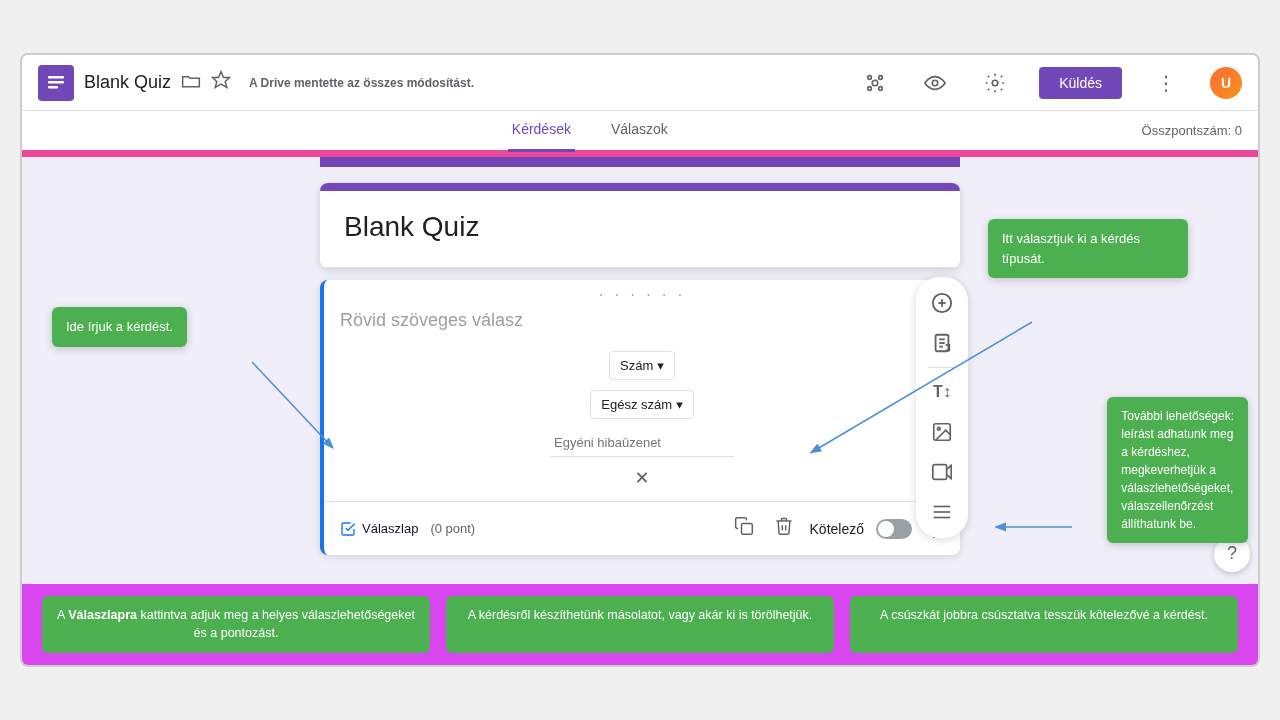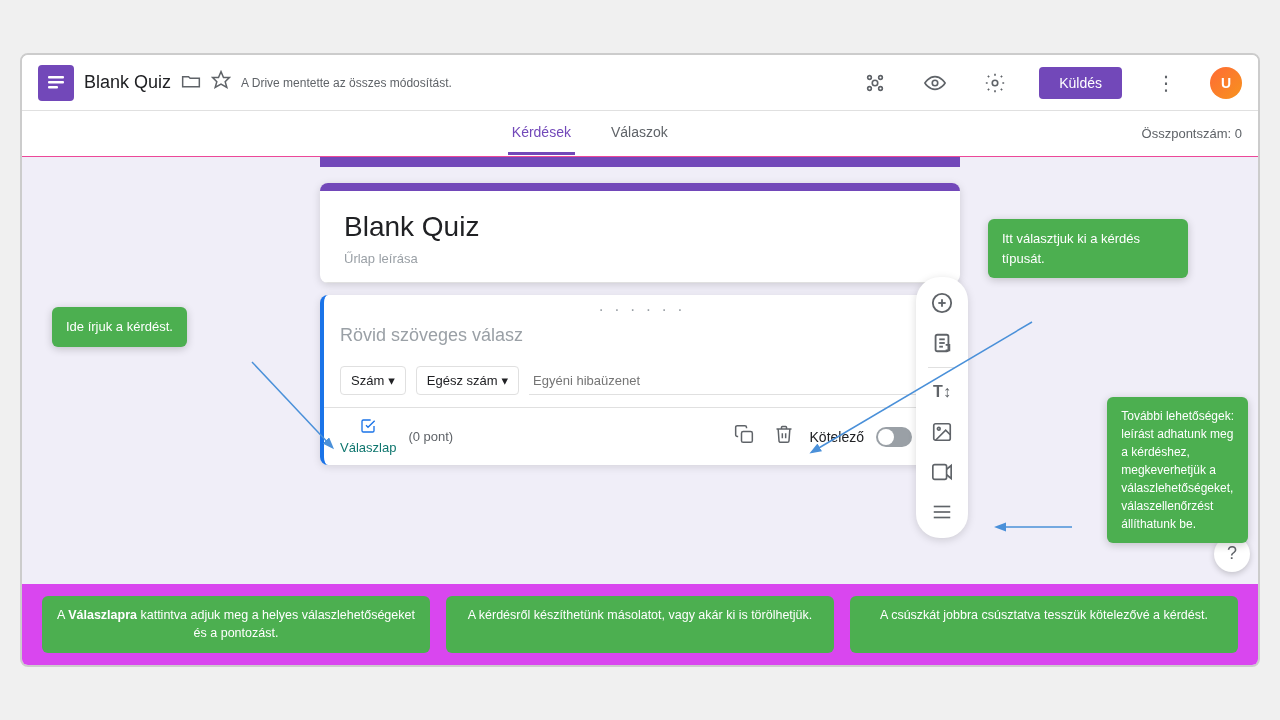--- a/index.html
+++ b/index.html
@@ -57,20 +57,22 @@
       color: #202124;
     }
     .folder-icon, .star-icon {
       color: #5f6368;
       font-size: 18px;
       cursor: pointer;
     }
     .autosave-text {
       font-size: 12px;
       color: #5f6368;
+      margin-left: 8px;
+      font-weight: bold;
     }
     .top-bar-right {
       display: flex;
       align-items: center;
       gap: 28px;
     }
     .icon-btn {
       width: 32px;
       height: 32px;
       display: flex;
@@ -102,21 +104,21 @@
       color: white;
       font-size: 14px;
       font-weight: bold;
     }
     
     .tabs-bar {
       display: flex;
       align-items: center;
       padding: 0 16px;
       background: white;
-      border-bottom: 1px solid #ec4899;
+      border-bottom: 7px solid #ec4899;
       height: 46px;
       flex-shrink: 0;
     }
     .tabs-center {
       flex: 1;
       display: flex;
       justify-content: center;
       gap: 32px;
     }
     .tab {
@@ -231,20 +233,21 @@
       font-size: 18px;
       color: #9aa0a6;
       padding: 4px 16px 12px;
     }
     
     .validation-row {
       display: flex;
       align-items: center;
       gap: 10px;
       padding: 8px 16px 12px;
+      flex-direction: column;
     }
     .select-box {
       display: flex;
       align-items: center;
       gap: 4px;
       border: 1px solid #e0e0e0;
       border-radius: 4px;
       padding: 6px 10px;
       font-size: 13px;
       color: #202124;
@@ -270,24 +273,23 @@
       display: flex;
       align-items: center;
       border-top: 1px solid #e0e0e0;
       padding: 10px 16px;
       gap: 12px;
     }
     .answer-key-link {
       display: flex;
       align-items: center;
       gap: 6px;
-      color: #0f766e;
+      color: #0f172a;
       font-size: 13px;
       cursor: pointer;
-      flex-direction: column;
     }
     .points-text {
       font-size: 13px;
       color: #5f6368;
     }
     .spacer { flex: 1; }
     .copy-btn, .delete-btn {
       color: #5f6368;
       font-size: 20px;
       cursor: pointer;
@@ -483,21 +485,20 @@
     <span class="total-score">Összpontszám: 0</span>
   </div>
 
   <div class="main-content">
 
     <div style="height:10px; background:#7248b9; width:640px; margin:0 auto; border-radius:0 0 0 0;"></div>
 
     <div class="form-container">
       <div class="form-header">
         <div class="form-title">Blank Quiz</div>
-        <div class="form-desc">Űrlap leírása</div>
       </div>
     </div>
 
     <div class="question-card">
       <div class="drag-handle">· · · · · ·</div>
       <div class="answer-hint">Rövid szöveges válasz</div>
 
       <div class="validation-row">
         <div class="select-box">
           <span>Szám</span>

